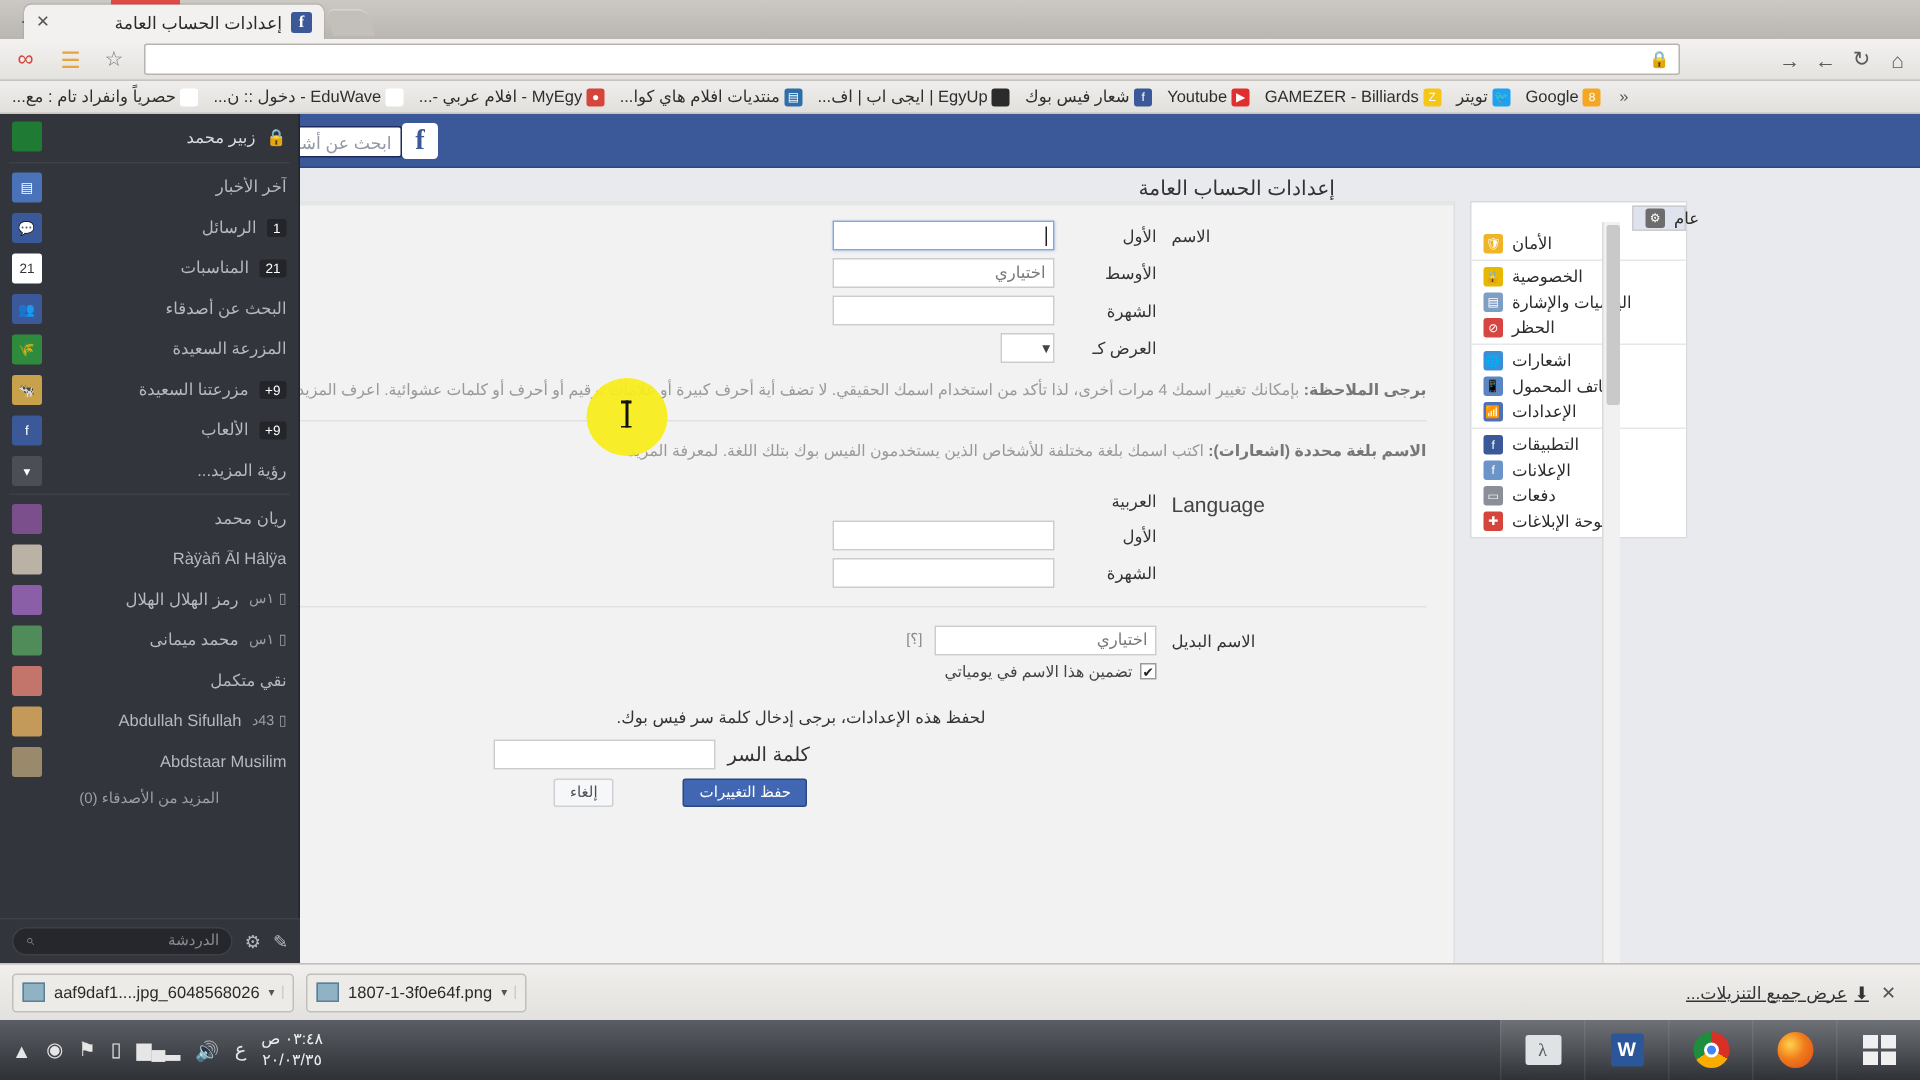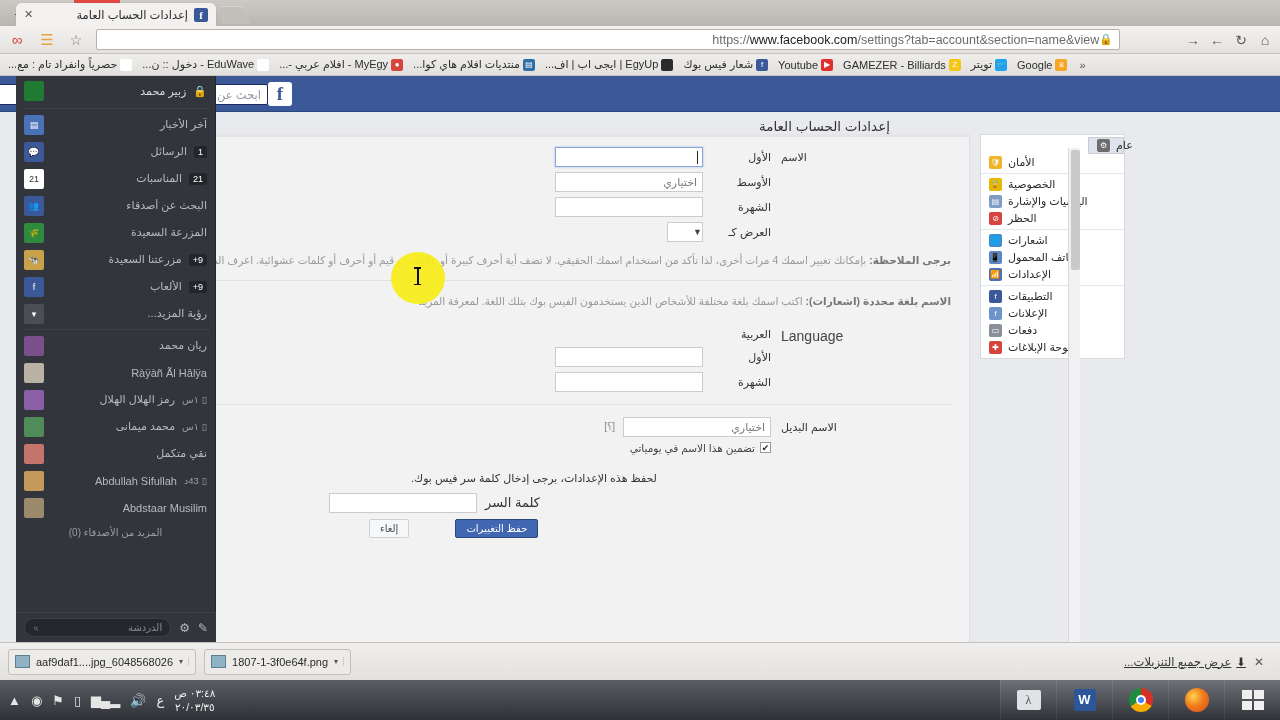--- a/index.html
+++ b/index.html
@@ -136,21 +136,21 @@
   .btn.primary { background:#4267b2; border:1px solid #29487d; color:#fff; }
   .btn.plain { background:#f6f7f9; border:1px solid #ced0d4; color:#4b4f56; }
 
   
   .vsb { position:absolute; left:1068px; top:36px; width:12px; height:530px;
      background:#f1f1f1; border-left:1px solid #dadada; }
   .vsb .thumb { position:absolute; left:2px; top:2px; width:9px; height:120px;
      background:#c9c9c9; border-radius:2px; }
 
   
-  .chatbar { position:absolute; left:16px; top:0; width:200px; height:566px;
+  .chatbar { position:absolute; left:0; top:0; width:200px; height:566px;
     background:#32353c; border-right:1px solid #23252a; }
   .cb-top { height:30px; display:flex; align-items:center;
     flex-direction:row-reverse; padding:0 8px; gap:7px; }
   .cb-av { width:20px; height:20px; border-radius:2px; flex:none; }
   .cb-name { font-size:11px; color:#d9dbe0; flex:1; text-align:right; }
   .cb-lock { color:#c3c6cc; font-size:11px; }
   .cb-sep { height:1px; background:#3d4047; margin:2px 6px; }
   .cb-row { height:27px; display:flex; align-items:center;
     flex-direction:row-reverse; padding:0 8px; gap:7px; }
   .cb-ic { width:20px; height:20px; border-radius:2px; flex:none;
@@ -239,21 +239,20 @@
       <span class="ticon">↻</span>
       <span class="ticon">←</span>
       <span class="ticon">→</span>
     </div>
     <div class="tb-left">
       <span class="ticon" style="color:#e8a33d;font-size:15px">☰</span>
       <span class="ticon" style="color:#d6453c;font-size:15px">∞</span>
     </div>
     <div class="starbox">☆</div>
     <div class="omnibox">
-      <span class="url"><span class="scheme">https://</span><span class="host">www.facebook.com</span><span class="path">/settings?tab=account&amp;section=name&amp;view</span></span>
       <span class="lock">🔒</span>
     </div>
   </div>
 
   <div class="bmbar" id="bmbar">
       <span class="bm">
         <span class="bfav" style="background:#ffffff">▢</span>
         <span>حصرياً وانفراد تام : مع...</span>
       </span>
       <span class="bm">

